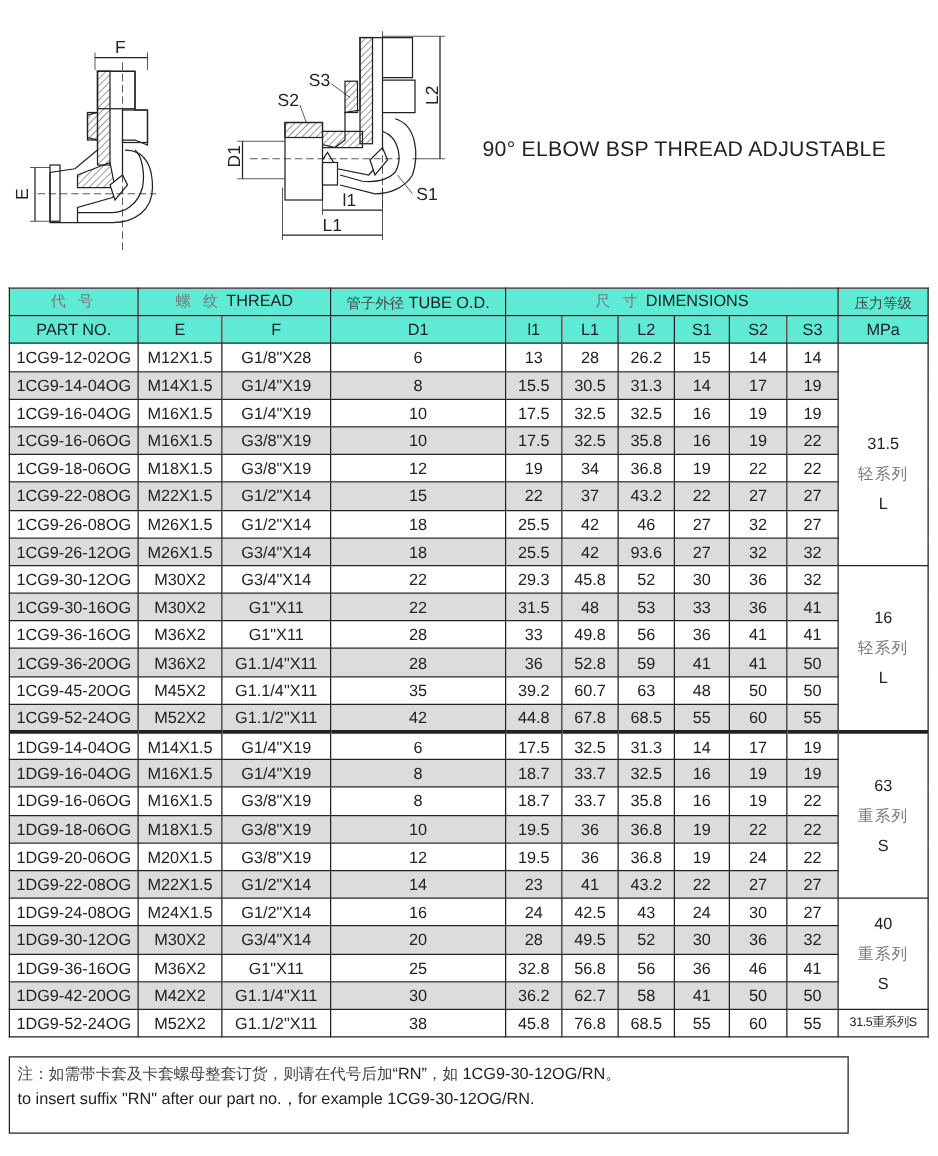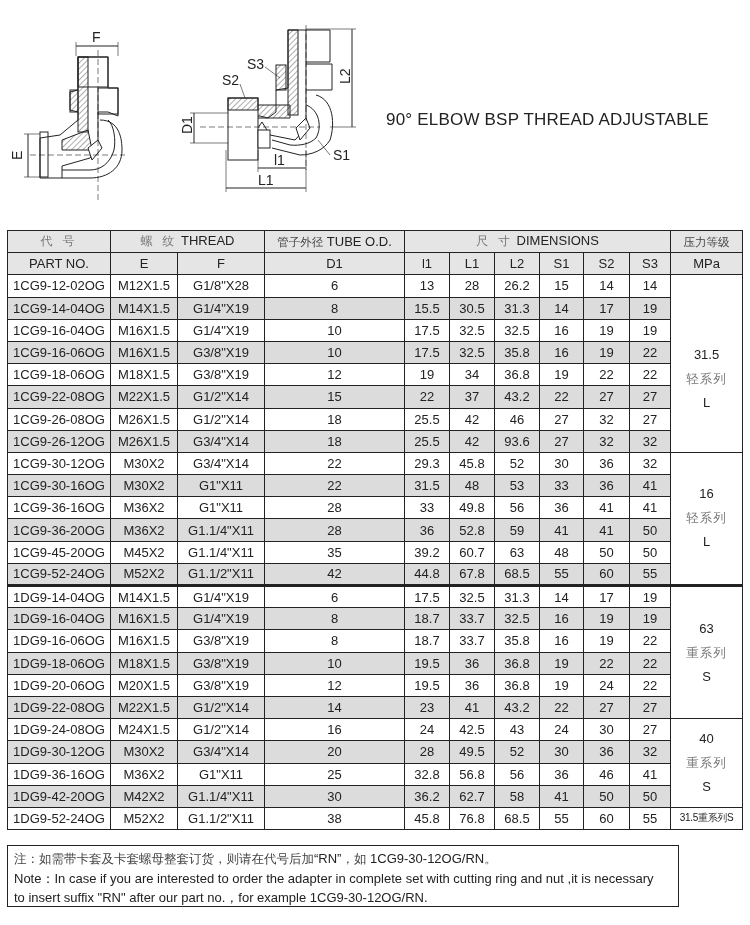--- a/index.html
+++ b/index.html
@@ -15,21 +15,21 @@
 
   table.spec {
     position: absolute; left: 7px; top: 230px; width: 735px;
     border-collapse: collapse; table-layout: fixed;
     font-size: 13px;
   }
   table.spec td, table.spec th {
     border: 1.5px solid #222; text-align: center; vertical-align: middle;
     height: 22.2px; padding: 0; font-weight: normal; white-space: nowrap; overflow: hidden;
   }
-  table.spec th { background: #e5e5e5; font-size: 13px; }
+  table.spec th { background: #5eead4; font-size: 13px; }
   th .cn { color: #777; font-family: "DejaVu Serif", serif; font-size: 12px; letter-spacing: 3px; }
   th .cn2 { color: #444; font-family: "DejaVu Serif", serif; font-size: 11.5px; letter-spacing: 0; }
   td.part { text-align: left; padding-left: 1px; }
   tr.shade td.c { background: #dcdcdc; }
   td.mpa { background: #fff; line-height: 24px; font-size: 13px; }
   td.mpa .cn { color: #777; font-family: "DejaVu Serif", serif; font-size: 12.5px; letter-spacing: 1px; }
   td.mpa-small { font-size: 10px; letter-spacing: -0.3px; margin-top: 33px; }
   td.mpa-small .cn { color: #333; font-family: "DejaVu Serif", serif; font-size: 10px; }
   tr.groupstart td { border-top: 3px solid #222; }
 
@@ -476,15 +476,14 @@
         <td class="c">55</td>
         <td class="c">60</td>
         <td class="c">55</td>
         <td rowspan="1" class="mpa-small"><span>31.5</span><span class="cn">重系列</span><span>S</span></td>
       </tr>
     </tbody>
 </table>
 
 <div class="notes">
   <div><span class="cn">注：如需带卡套及卡套螺母整套订货，则请在代号后加</span><span>“RN”</span><span class="cn">，如</span> <span>1CG9-30-12OG/RN</span><span class="cn">。</span></div>
-  <div>Note：In case if you are interested to order the adapter in complete set with cutting ring and nut ,it is necessary</div>
   <div>to insert suffix "RN" after our part no.，for example 1CG9-30-12OG/RN.</div>
 </div>
 
 </body></html>

